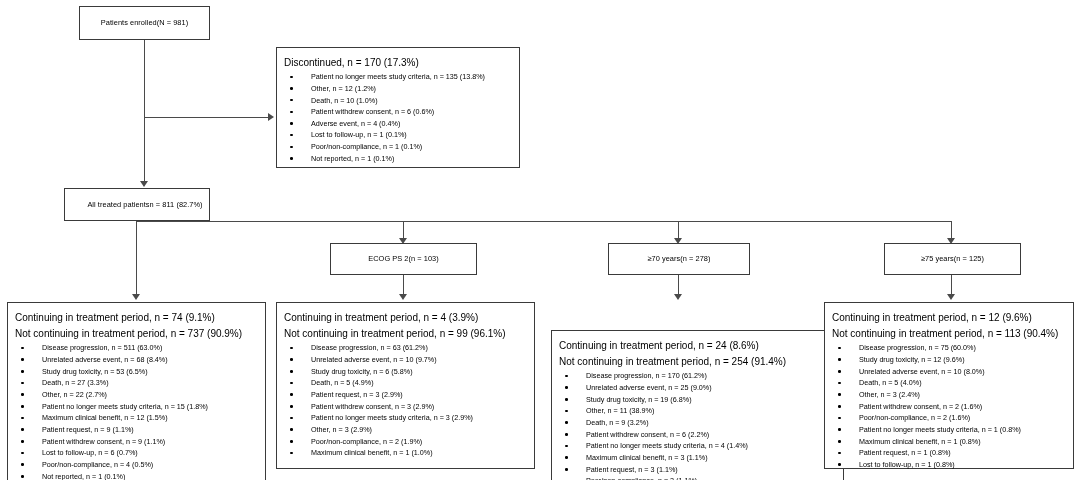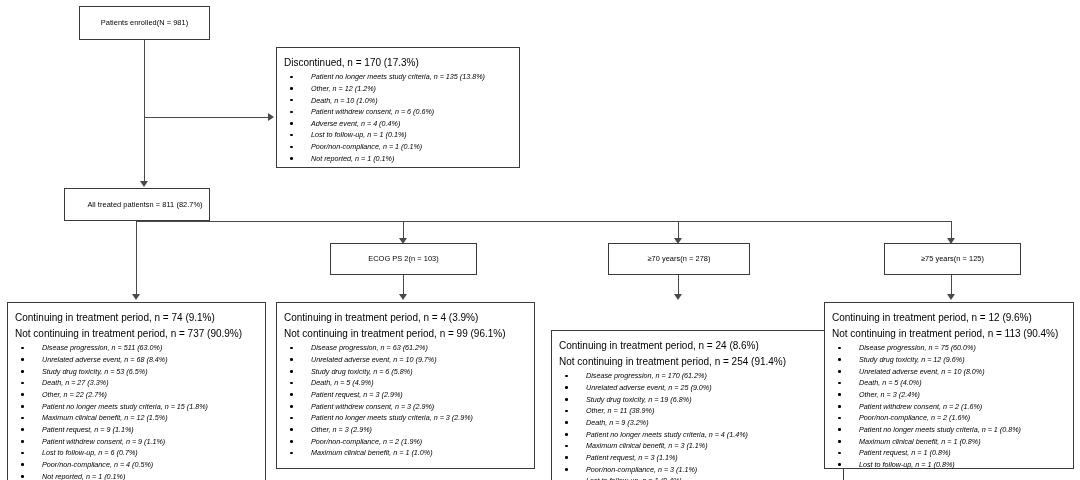--- a/index.html
+++ b/index.html
@@ -53,21 +53,20 @@
     list-style: none;
     margin: 0;
     padding: 0;
   }
   ul.bullets li {
     position: relative;
     padding-left: 27px;
     font-size: 7.2px;
     line-height: 1.62;
     white-space: nowrap;
-    font-style: italic;
   }
   ul.bullets li::before {
     content: "";
     position: absolute;
     left: 6px;
     top: 4.4px;
     width: 2.6px;
     height: 2.6px;
     border-radius: 50%;
     background: #000000;
@@ -213,20 +212,21 @@
 
   <div class="box box-left" style="left:551px; top:302px; width:293px; height:167px;margin-top:28px;">
     <div class="hdr-line">Continuing in treatment period, n = 24 (8.6%)</div>
     <div class="hdr-line">Not continuing in treatment period, n = 254 (91.4%)</div>
     <ul class="bullets">
       <li>Disease progression, n = 170 (61.2%)</li>
       <li>Unrelated adverse event, n = 25 (9.0%)</li>
       <li>Study drug toxicity, n = 19 (6.8%)</li>
       <li>Other, n = 11 (38.9%)</li>
       <li>Death, n = 9 (3.2%)</li>
+      <li>Patient withdrew consent, n = 6 (2.2%)</li>
       <li>Patient no longer meets study criteria, n = 4 (1.4%)</li>
       <li>Maximum clinical benefit, n = 3 (1.1%)</li>
       <li>Patient request, n = 3 (1.1%)</li>
       <li>Poor/non-compliance, n = 3 (1.1%)</li>
       <li>Lost to follow-up, n = 1 (0.4%)</li>
     </ul>
   </div>
 
   <div class="box box-left" style="left:824px; top:302px; width:250px; height:167px;">
     <div class="hdr-line">Continuing in treatment period, n = 12 (9.6%)</div>

